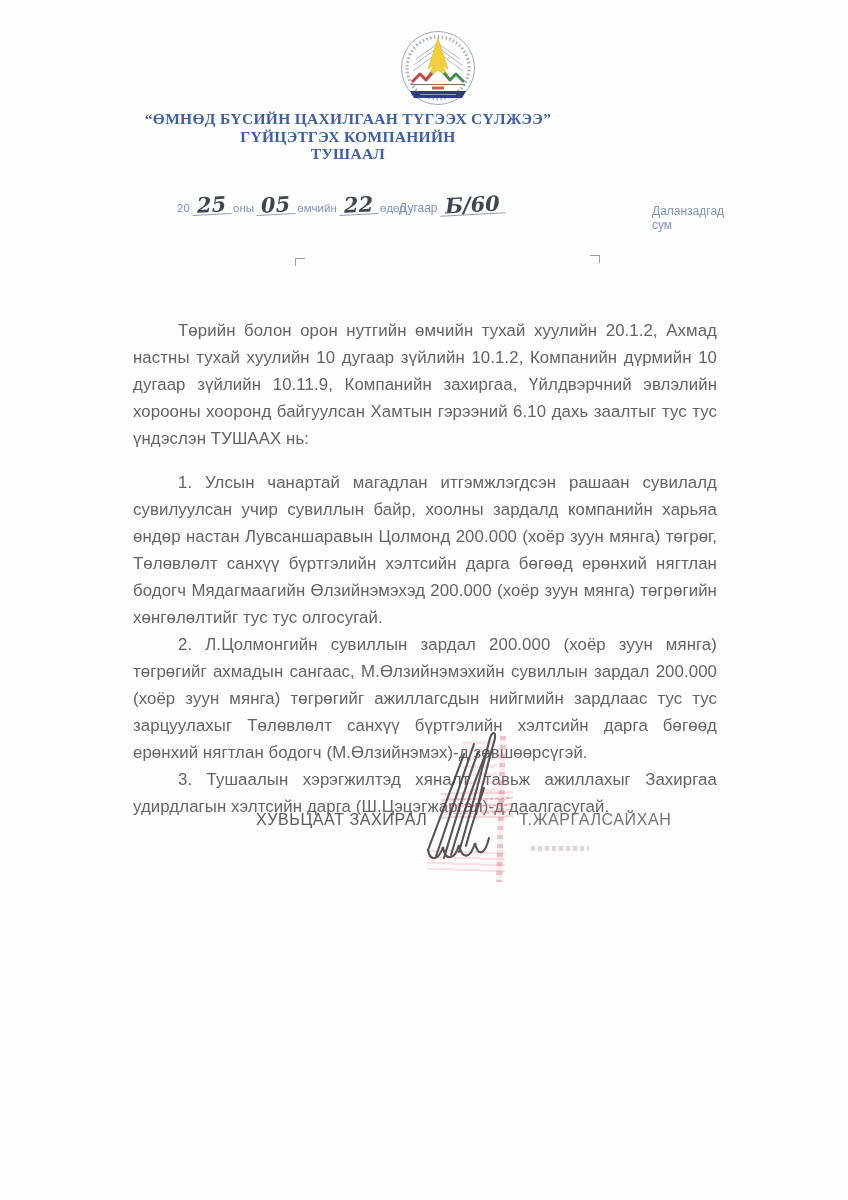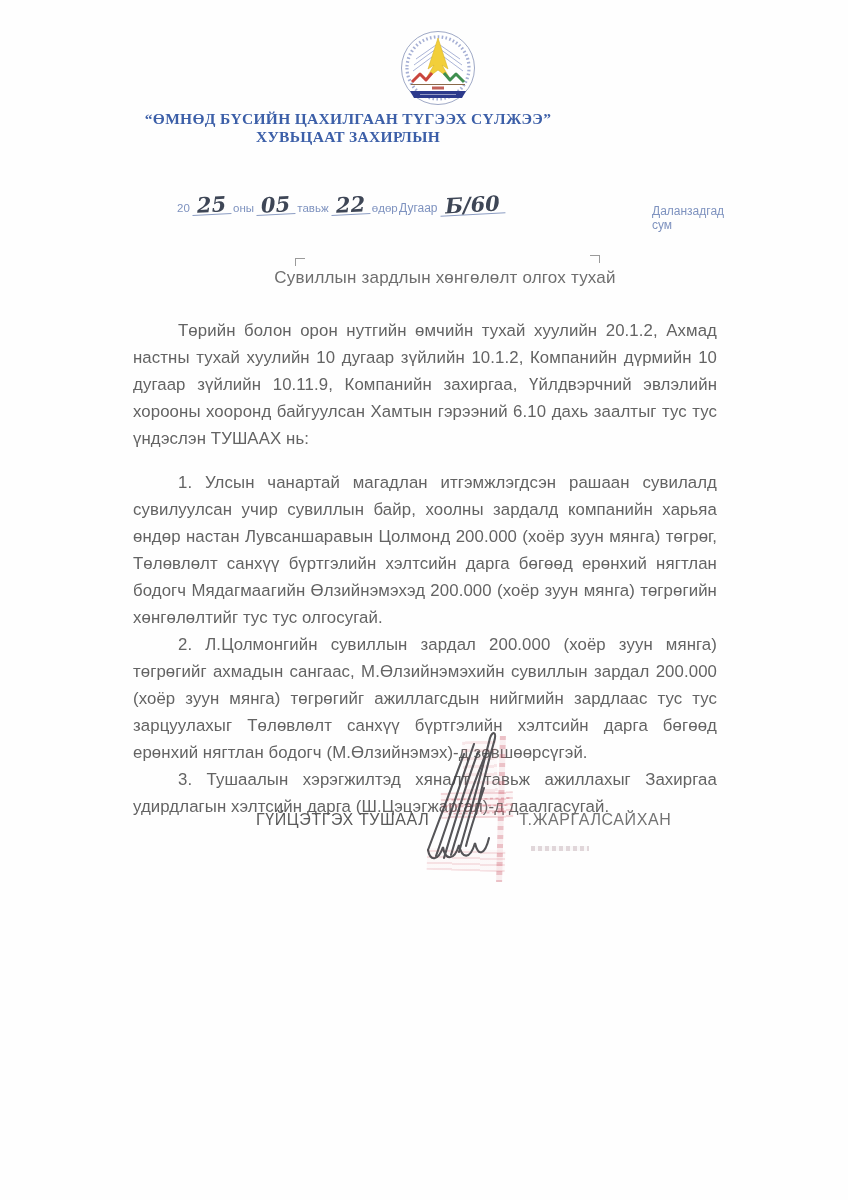--- a/index.html
+++ b/index.html
@@ -128,44 +128,44 @@
     <rect x="34" y="57.5" width="12" height="3" fill="#b5453c" opacity="0.85"></rect>
 
     <path d="M 12 62 L 68 62 L 64 69 L 16 69 Z" fill="#2c3a8c"></path>
     <g stroke="#ffffff" stroke-width="0.7" opacity="0.7">
       <line x1="22" y1="65.5" x2="58" y2="65.5"></line>
     </g>
   </svg>
 
   <div class="letterhead">
     <div>“ӨМНӨД БҮСИЙН ЦАХИЛГААН  ТҮГЭЭХ СҮЛЖЭЭ”</div>
-    <div>ХУВЬЦААТ ЗАХИРЛЫН</div>
+    <div>ГҮЙЦЭТГЭХ КОМПАНИЙН</div>
+    <div>ТУШААЛ</div>
   </div>
 
   <div class="meta-row">
     <div class="meta-date">
       <span class="meta-label">20</span>
       <span class="hand">25</span>
       <span class="meta-label">оны</span>
       <span class="hand">05</span>
-      <span class="meta-label">тавьж</span>
+      <span class="meta-label">өмчийн</span>
       <span class="hand">22</span>
       <span class="meta-label">өдөр</span>
     </div>
     <div class="meta-number">
       <span class="meta-label">Дугаар</span>
       <span class="hand">Б/60</span>
     </div>
     <div class="meta-place">Даланзадгад сум</div>
   </div>
 
   <div class="doc-title-wrap">
     <div class="corner-mark corner-left"></div>
     <div class="corner-mark corner-right"></div>
-    <div class="doc-title">Сувиллын зардлын хөнгөлөлт олгох тухай</div>
   </div>
 
   <div class="body-text">
     <p class="gap-after">Төрийн болон орон нутгийн өмчийн тухай хуулийн 20.1.2, Ахмад настны тухай хуулийн 10 дугаар зүйлийн 10.1.2, Компанийн дүрмийн 10 дугаар зүйлийн 10.11.9, Компанийн захиргаа, Үйлдвэрчний эвлэлийн хорооны хооронд байгуулсан Хамтын гэрээний 6.10 дахь заалтыг тус тус үндэслэн ТУШААХ нь:</p>
     <p>1. Улсын чанартай магадлан итгэмжлэгдсэн рашаан сувилалд сувилуулсан учир сувиллын байр, хоолны зардалд компанийн харьяа өндөр настан Лувсаншаравын Цолмонд 200.000 (хоёр зуун мянга) төгрөг, Төлөвлөлт санхүү бүртгэлийн хэлтсийн дарга бөгөөд ерөнхий нягтлан бодогч Мядагмаагийн Өлзийнэмэхэд 200.000 (хоёр зуун мянга) төгрөгийн хөнгөлөлтийг тус тус олгосугай.</p>
     <p>2. Л.Цолмонгийн сувиллын зардал 200.000 (хоёр зуун мянга) төгрөгийг ахмадын сангаас, М.Өлзийнэмэхийн сувиллын зардал 200.000 (хоёр зуун мянга) төгрөгийг ажиллагсдын нийгмийн зардлаас тус тус зарцуулахыг Төлөвлөлт санхүү бүртгэлийн хэлтсийн дарга бөгөөд ерөнхий нягтлан бодогч (М.Өлзийнэмэх)-д зөвшөөрсүгэй.</p>
     <p>3. Тушаалын хэрэгжилтэд хяналт тавьж ажиллахыг Захиргаа удирдлагын хэлтсийн дарга (Ш.Цэцэгжаргал)-д даалгасугай.</p>
   </div>
 
   <div class="stamp-strip"></div>
@@ -186,16 +186,16 @@
       <path d="M10,122 C20,96 34,58 46,26"></path>
       <path d="M18,128 C28,100 42,56 56,16"></path>
       <path d="M26,130 C32,110 46,62 60,24"></path>
       <path d="M33,127 C38,110 52,64 67,28"></path>
       <path d="M41,124 C48,100 62,50 72,10 C75,2 79,4 76,14 C72,28 64,58 58,86"></path>
       <path d="M10,122 C12,133 20,134 25,119 C27,132 36,134 41,117 C44,131 52,132 57,115 C60,129 67,127 71,110"></path>
       <path d="M48,118 C52,102 60,78 66,60"></path>
     </g>
   </svg>
 
-  <div class="sig-role">ГҮЙЦЭТГЭХ ТУШААЛ</div>
+  <div class="sig-role">ХУВЬЦААТ ЗАХИРАЛ</div>
   <div class="sig-name">Т.ЖАРГАЛСАЙХАН</div>
 
 </div>
 
 </body></html>

